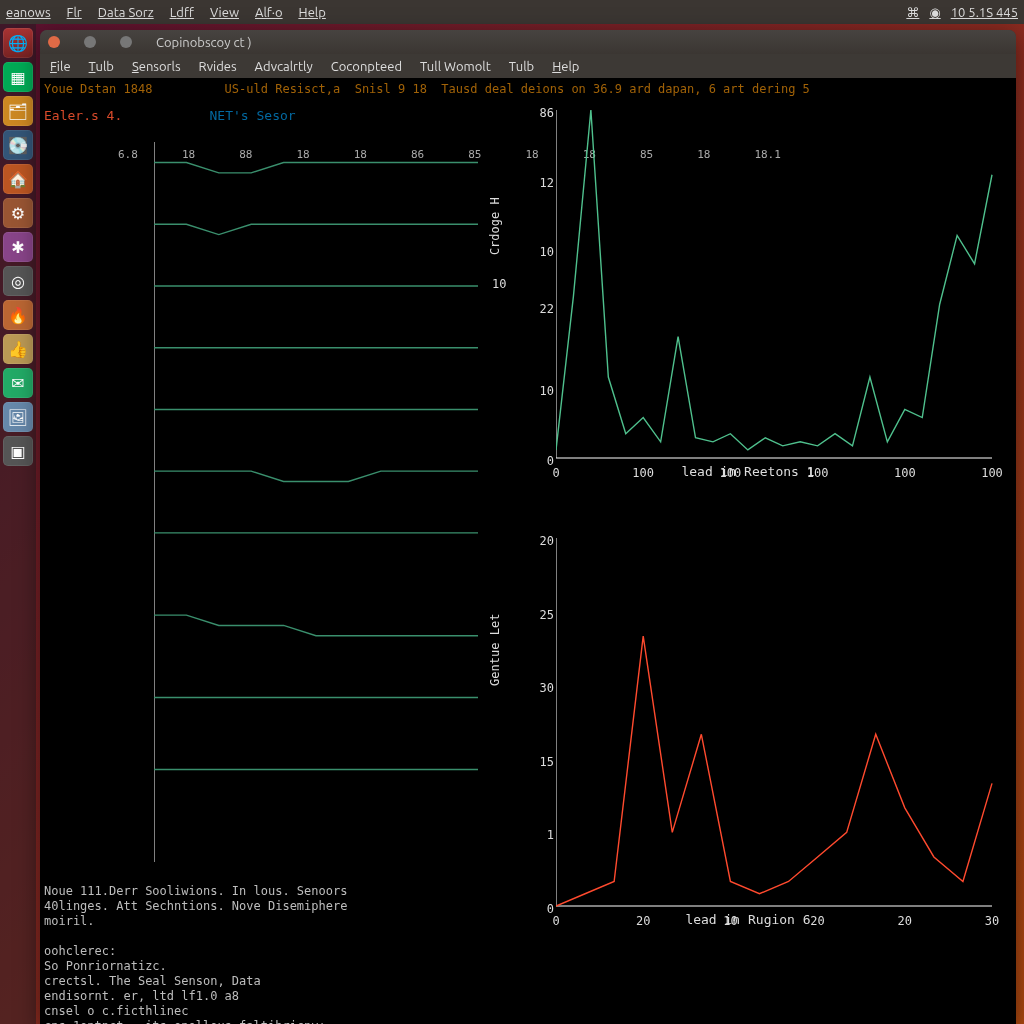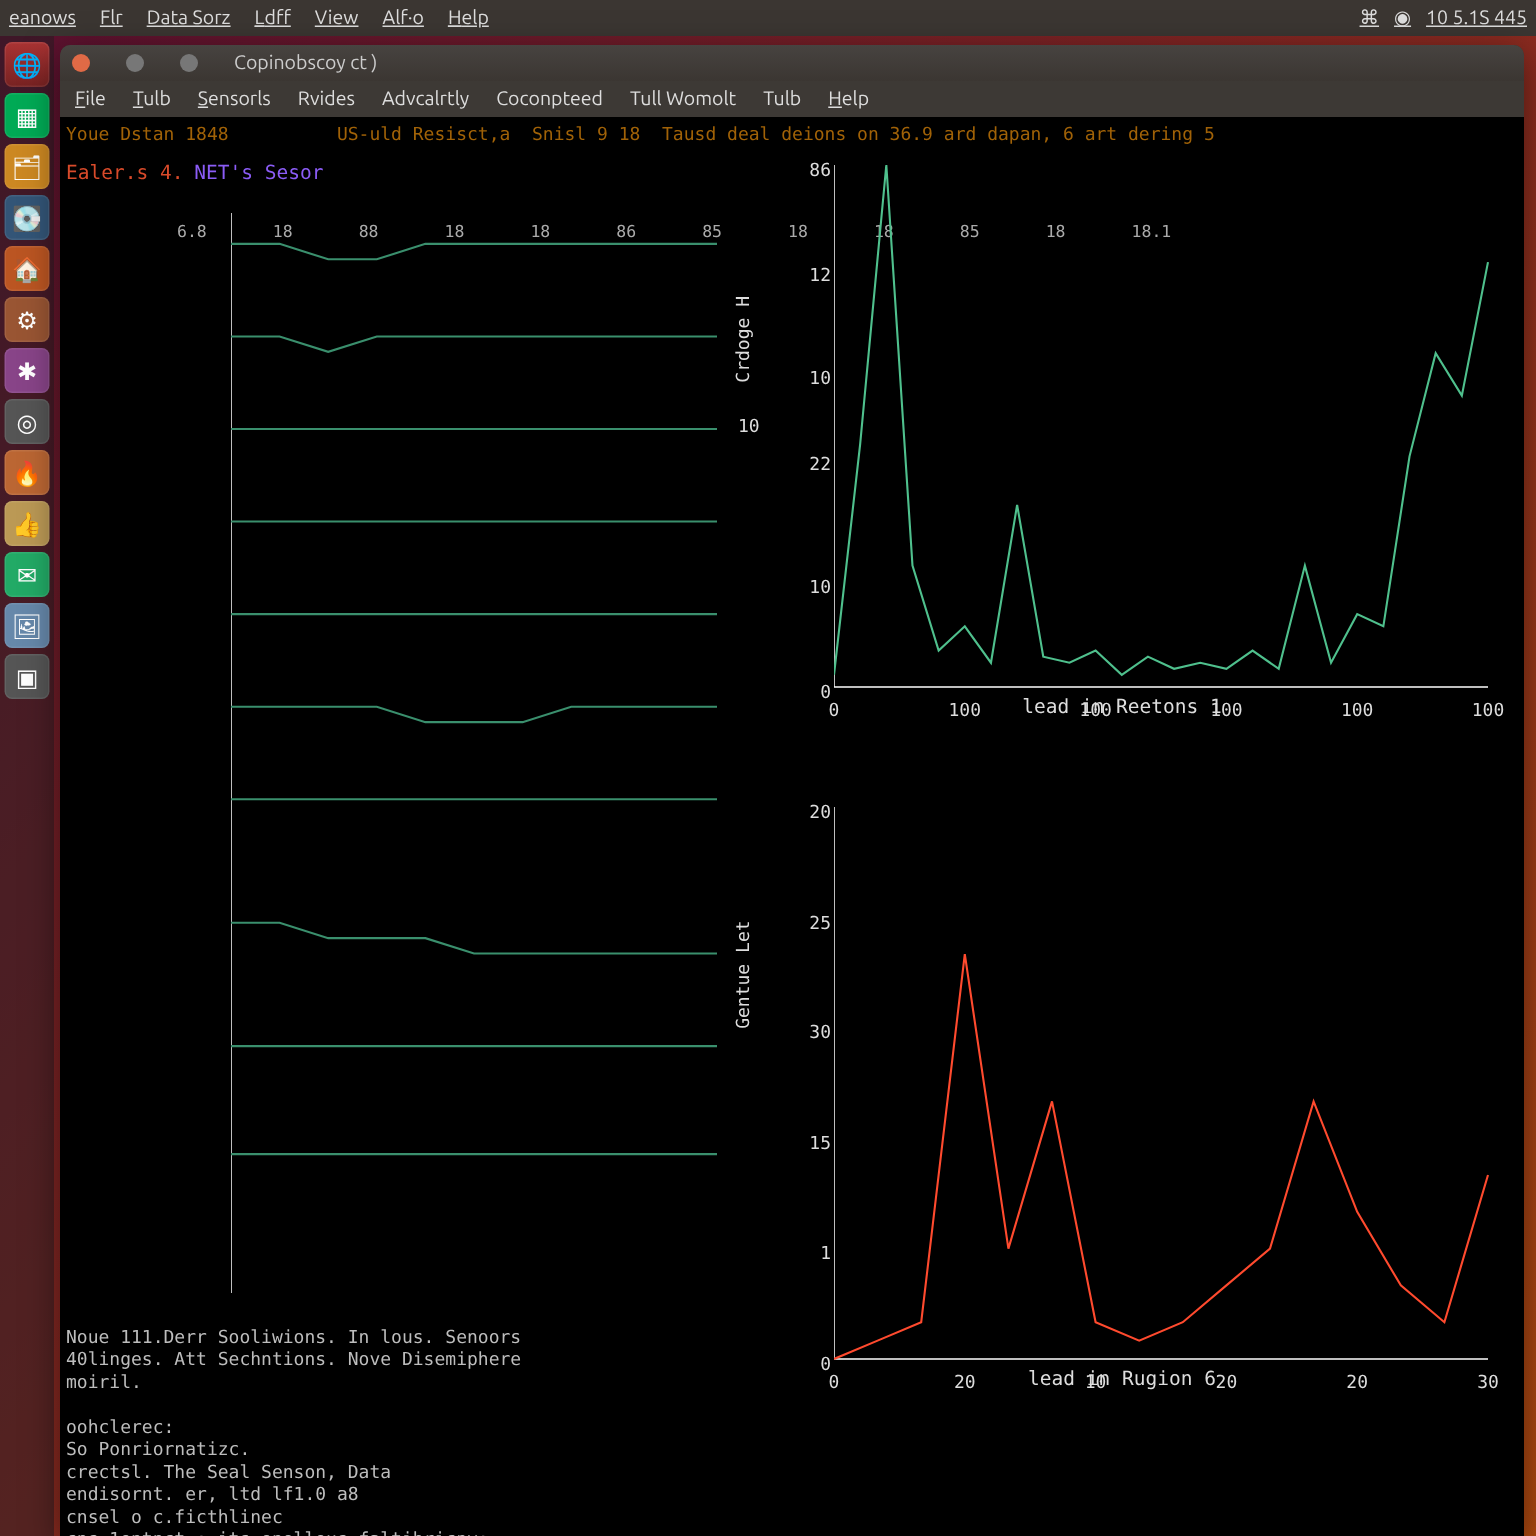--- a/index.html
+++ b/index.html
@@ -27,21 +27,21 @@
   .tb-btn { width:12px; height:12px; border-radius:50%; display:inline-block; }
   .tb-close{background:#e06a46;} .tb-min{background:#777;} .tb-max{background:#777;}
   .menubar { height:24px; background:#3d3935; display:flex; align-items:center; gap:18px; padding:0 10px; color:#ddd; font-size:13px; }
 
   .content { flex:1; background:#000; color:#5fbf9a; font-family:"DejaVu Sans Mono","Consolas",monospace; font-size:12px; position:relative; }
 
   .status-row { position:absolute; left:4px; top:4px; right:8px; color:#a16207; white-space:pre; }
 
   .panel-left { position:absolute; left:4px; top:30px; width:440px; height:770px; }
   .panel-left .hdr { color:#d84a2a; font-size:13px; }
-  .panel-left .hdr2 { color:#8b5cf6; font-size:13px; }
+  .panel-left .hdr2 { color:#0369a1; font-size:13px; margin-left:80px;}
   .yaxis-labels { position:absolute; left:74px; top:40px; display:flex; flex-direction:row; gap:44px; color:#aaa; font-size:11px; }
   .left-plot { position:absolute; left:110px; top:34px; width:324px; height:720px; }
 
   .panel-r1 { position:absolute; left:452px; top:28px; width:512px; height:416px; }
   .panel-r2 { position:absolute; left:452px; top:456px; width:512px; height:436px; }
   .plot-title { text-align:center; color:#e25a38; font-size:14px; margin-bottom:2px; }
   .plot-area { position:relative; width:100%; height:calc(100% - 60px); }
   .plot-x { text-align:center; color:#ddd; font-size:13px; margin-top:2px; }
   .ylab-rot { position:absolute; left:-4px; top:50%; transform:rotate(-90deg) translateX(50%); transform-origin:left top; color:#ddd; font-size:12px; white-space:nowrap;}
   .tick-y { position:absolute; left:34px; color:#ddd; font-size:12px; text-align:right; width:28px; }

